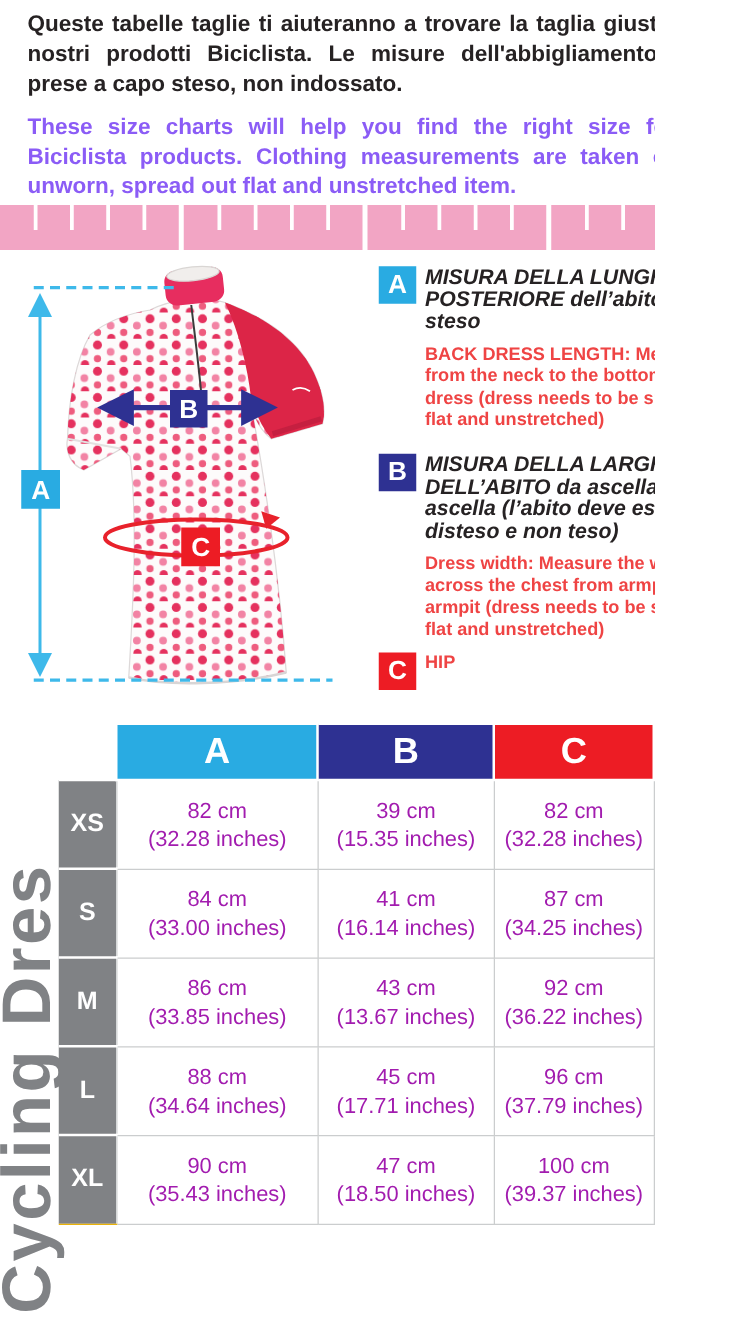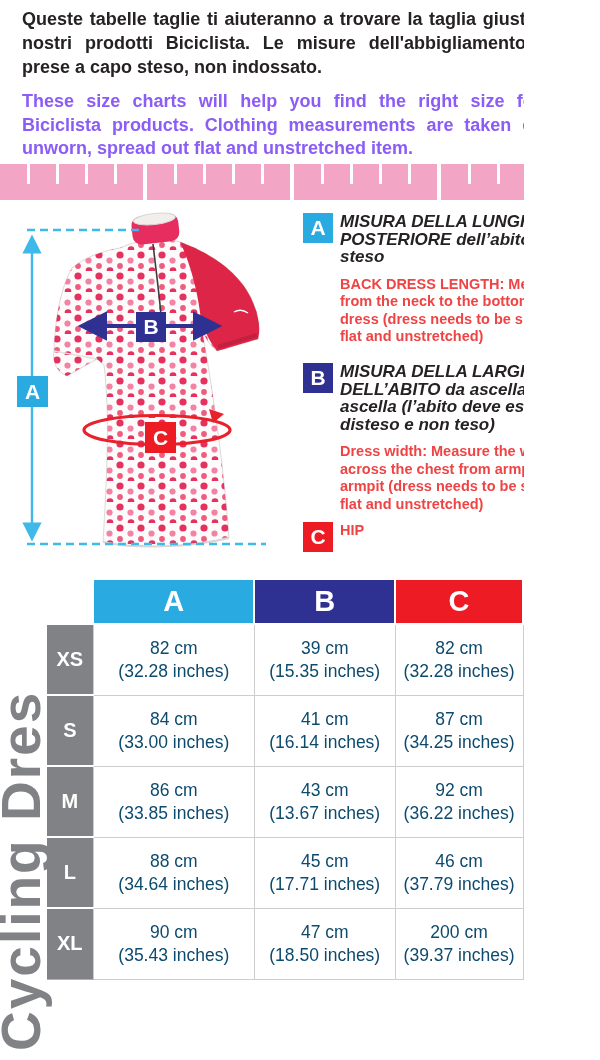--- a/index.html
+++ b/index.html
@@ -33,21 +33,21 @@
   
   .size-table{position:absolute;left:47px;top:578px;border-collapse:collapse;table-layout:fixed;}
   .size-table th,.size-table td{padding:0;text-align:center;vertical-align:middle;}
   .size-table thead tr{height:45px;}
   .size-table tbody tr{height:71px;}
   th.corner{border:none;background:transparent;}
   th.col{color:#fff;font-weight:700;font-size:29px;border:2px solid #fff;}
   th.colA{background:#29ABE2;} th.colB{background:#2E3192;} th.colC{background:#ED1C24;}
   th.size{background:#808285;color:#fff;font-weight:700;font-size:20px;
           border-top:2px solid #fff;border-bottom:1px solid #eab308;}
-  td.val{background:#fff;border:1px solid #cbcdce;color:#0c4a6e;
+  td.val{background:#fff;border:1px solid #cbcdce;color:#a21caf;
          font-size:17.5px;line-height:23px;font-weight:400;}
   
   .vlabel{position:absolute;left:-4px;top:1051px;transform:rotate(-90deg);
           transform-origin:0 0;white-space:nowrap;font-weight:700;font-size:55px;
           line-height:50px;letter-spacing:2px;color:#808285;}
 </style>
 </head>
 <body>
 
 <div class="page">
@@ -236,35 +236,35 @@
         <th class="size">L</th>
         <td class="val">
             <div>88 cm</div>
             <div>(34.64 inches)</div>
           </td>
         <td class="val">
             <div>45 cm</div>
             <div>(17.71 inches)</div>
           </td>
         <td class="val">
-            <div>46 cm</div>
+            <div>96 cm</div>
             <div>(37.79 inches)</div>
           </td>
       </tr>
       <tr>
         <th class="size">XL</th>
         <td class="val">
             <div>90 cm</div>
             <div>(35.43 inches)</div>
           </td>
         <td class="val">
             <div>47 cm</div>
             <div>(18.50 inches)</div>
           </td>
         <td class="val">
-            <div>200 cm</div>
+            <div>100 cm</div>
             <div>(39.37 inches)</div>
           </td>
       </tr>
     </tbody>
   </table>
 
 </div>
 
 </body></html>

